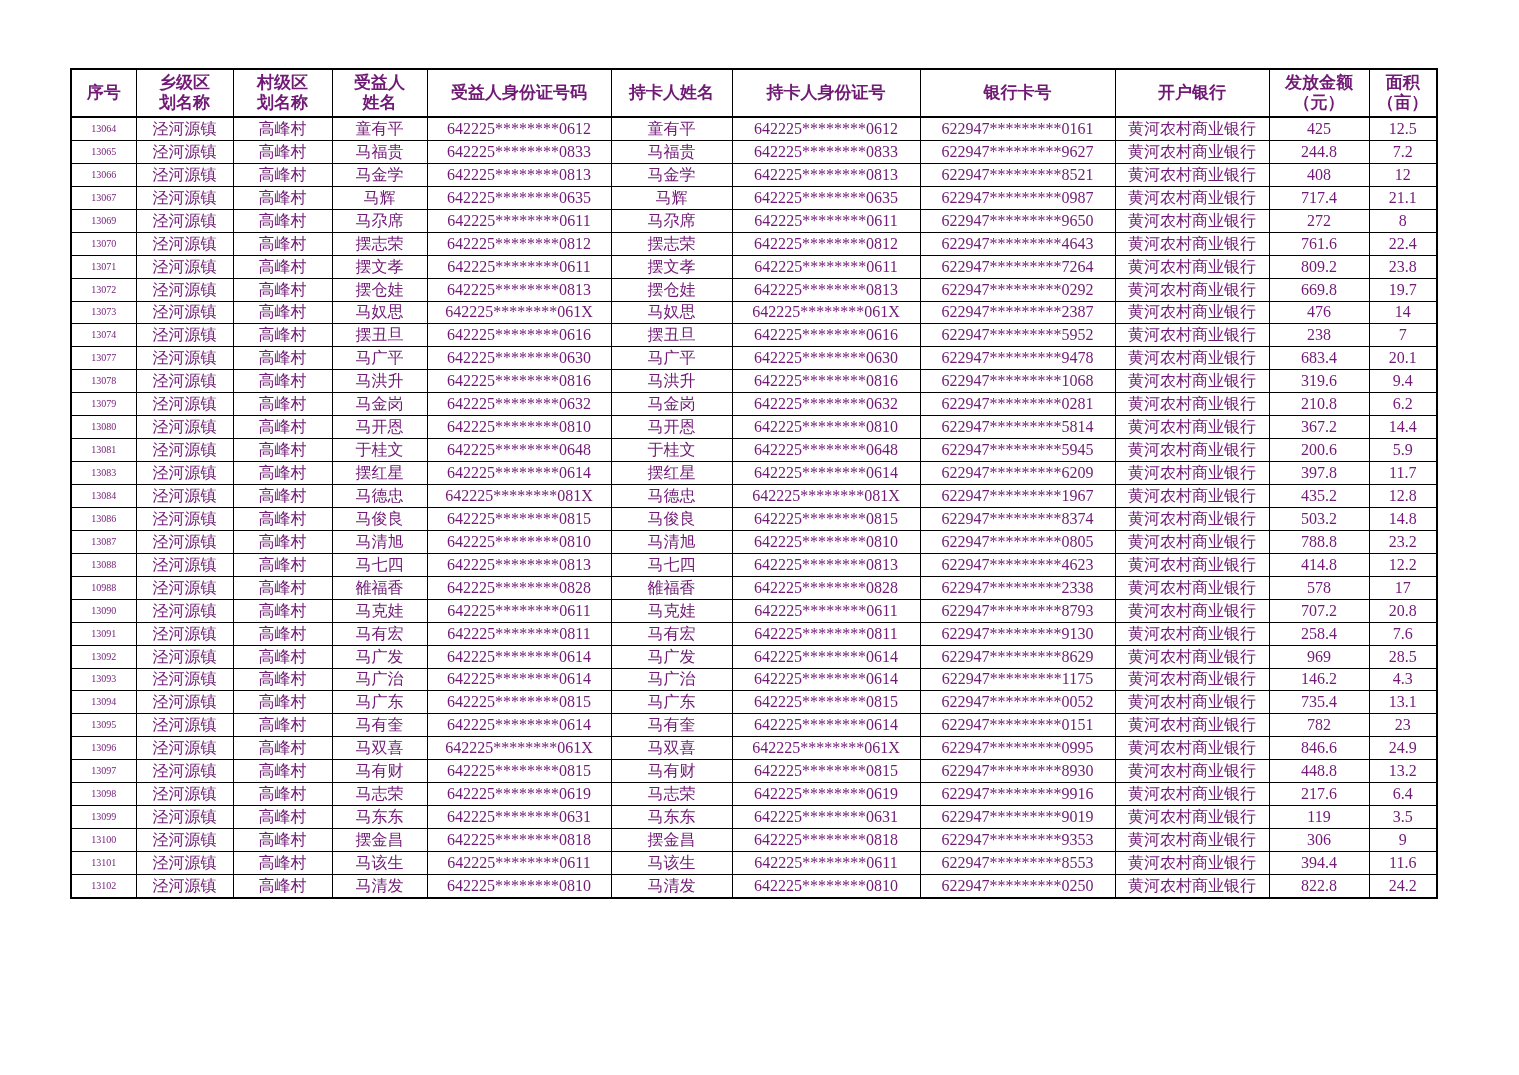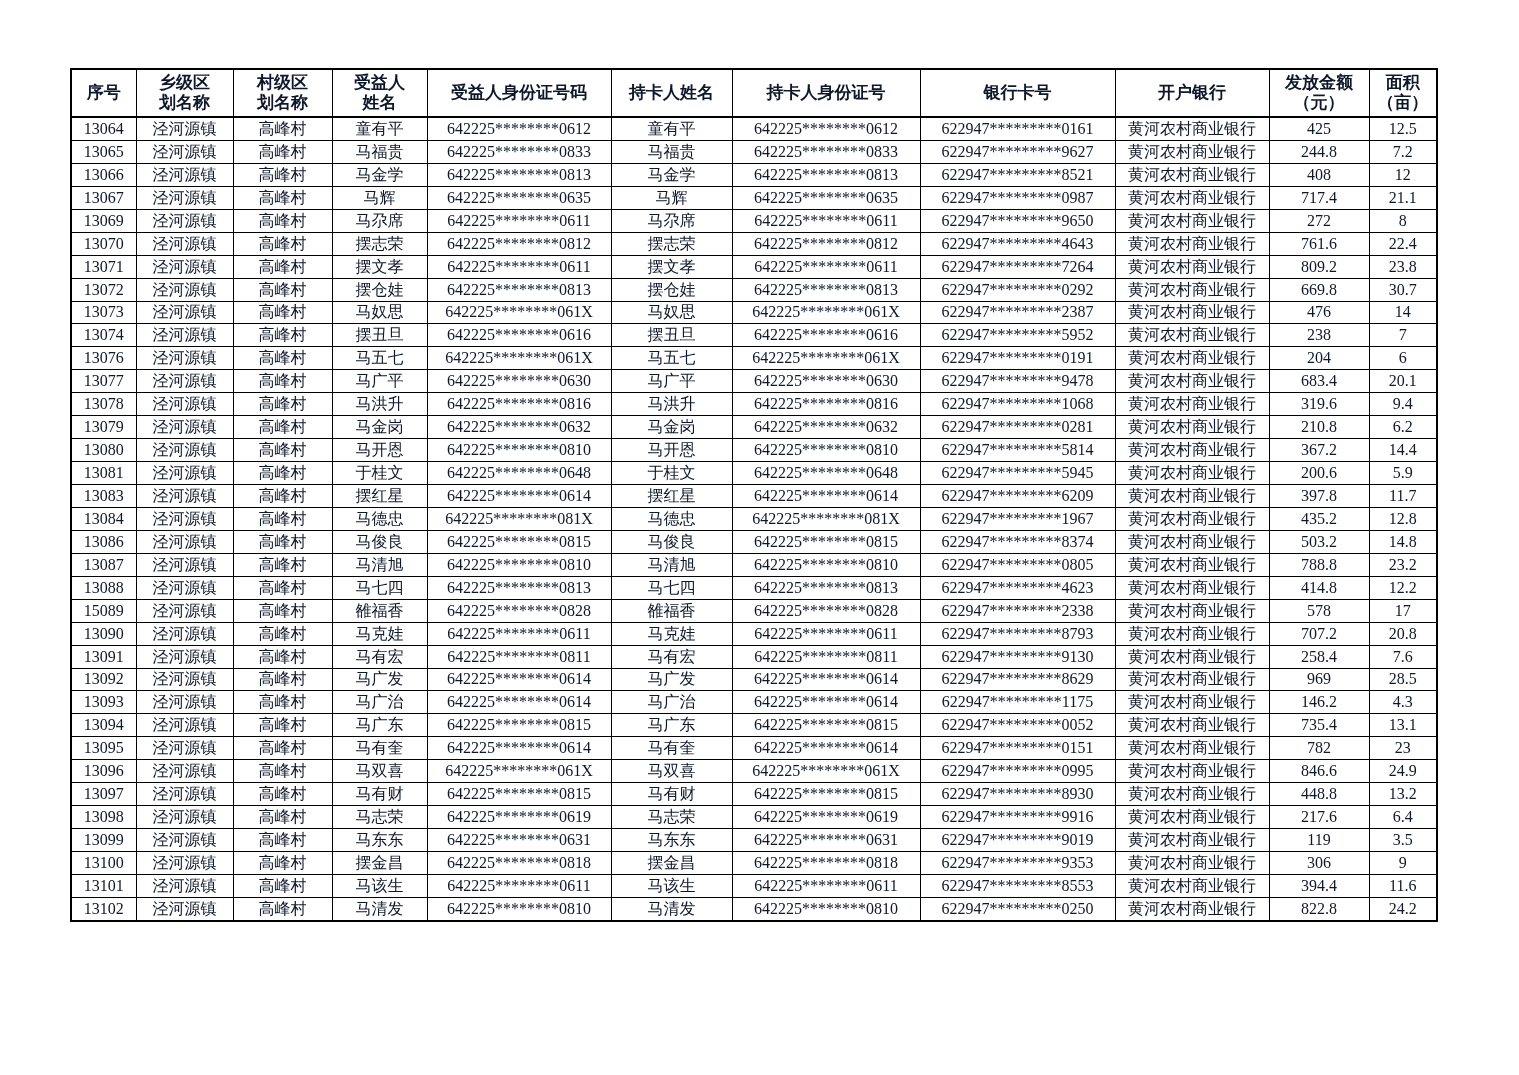--- a/index.html
+++ b/index.html
@@ -1,21 +1,21 @@
 <!DOCTYPE html>
 <html><head>
 <meta charset="utf-8">
 <style>
   html, body { margin: 0; padding: 0; background: #ffffff; }
   .page {
     position: relative;
     width: 1519px;
     height: 1075px;
     background: #ffffff;
-    color: #0f172a;
+    color: #701a75;
     font-family: "Liberation Serif", "DejaVu Serif", serif;
   }
   table.grid {
     position: absolute;
     left: 70px;
     top: 68px;
     width: 1366px;
     table-layout: fixed;
     border-collapse: collapse;
     border: 2px solid #000;
@@ -35,21 +35,21 @@
     line-height: 1.2;
     white-space: pre-line;
     border-bottom: 2px solid #000;
   }
   table.grid tbody td {
     height: 21.95px;
     font-size: 16px;
     line-height: 1;
     white-space: nowrap;
   }
-  table.grid tbody td.c-seq { font-size: 16px; }
+  table.grid tbody td.c-seq { font-size: 10px; }
   table.grid tbody td.c-amount, table.grid tbody td.c-area { font-size: 16px; }
 </style>
 </head>
 <body>
 
 <div class="page">
   <table class="grid">
     <colgroup>
       <col style="width:65px">
       <col style="width:97px">
@@ -179,21 +179,21 @@
           <td class="c-seq">13072</td>
           <td class="c-township">泾河源镇</td>
           <td class="c-village">高峰村</td>
           <td class="c-beneficiary-name">摆仓娃</td>
           <td class="c-beneficiary-id">642225********0813</td>
           <td class="c-cardholder-name">摆仓娃</td>
           <td class="c-cardholder-id">642225********0813</td>
           <td class="c-card-number">622947*********0292</td>
           <td class="c-bank">黄河农村商业银行</td>
           <td class="c-amount">669.8</td>
-          <td class="c-area">30.7</td>
+          <td class="c-area">19.7</td>
         </tr>
         <tr>
           <td class="c-seq">13073</td>
           <td class="c-township">泾河源镇</td>
           <td class="c-village">高峰村</td>
           <td class="c-beneficiary-name">马奴思</td>
           <td class="c-beneficiary-id">642225********061X</td>
           <td class="c-cardholder-name">马奴思</td>
           <td class="c-cardholder-id">642225********061X</td>
           <td class="c-card-number">622947*********2387</td>
@@ -208,33 +208,20 @@
           <td class="c-beneficiary-name">摆丑旦</td>
           <td class="c-beneficiary-id">642225********0616</td>
           <td class="c-cardholder-name">摆丑旦</td>
           <td class="c-cardholder-id">642225********0616</td>
           <td class="c-card-number">622947*********5952</td>
           <td class="c-bank">黄河农村商业银行</td>
           <td class="c-amount">238</td>
           <td class="c-area">7</td>
         </tr>
         <tr>
-          <td class="c-seq">13076</td>
-          <td class="c-township">泾河源镇</td>
-          <td class="c-village">高峰村</td>
-          <td class="c-beneficiary-name">马五七</td>
-          <td class="c-beneficiary-id">642225********061X</td>
-          <td class="c-cardholder-name">马五七</td>
-          <td class="c-cardholder-id">642225********061X</td>
-          <td class="c-card-number">622947*********0191</td>
-          <td class="c-bank">黄河农村商业银行</td>
-          <td class="c-amount">204</td>
-          <td class="c-area">6</td>
-        </tr>
-        <tr>
           <td class="c-seq">13077</td>
           <td class="c-township">泾河源镇</td>
           <td class="c-village">高峰村</td>
           <td class="c-beneficiary-name">马广平</td>
           <td class="c-beneficiary-id">642225********0630</td>
           <td class="c-cardholder-name">马广平</td>
           <td class="c-cardholder-id">642225********0630</td>
           <td class="c-card-number">622947*********9478</td>
           <td class="c-bank">黄河农村商业银行</td>
           <td class="c-amount">683.4</td>
@@ -351,21 +338,21 @@
           <td class="c-beneficiary-name">马七四</td>
           <td class="c-beneficiary-id">642225********0813</td>
           <td class="c-cardholder-name">马七四</td>
           <td class="c-cardholder-id">642225********0813</td>
           <td class="c-card-number">622947*********4623</td>
           <td class="c-bank">黄河农村商业银行</td>
           <td class="c-amount">414.8</td>
           <td class="c-area">12.2</td>
         </tr>
         <tr>
-          <td class="c-seq">15089</td>
+          <td class="c-seq">10988</td>
           <td class="c-township">泾河源镇</td>
           <td class="c-village">高峰村</td>
           <td class="c-beneficiary-name">雒福香</td>
           <td class="c-beneficiary-id">642225********0828</td>
           <td class="c-cardholder-name">雒福香</td>
           <td class="c-cardholder-id">642225********0828</td>
           <td class="c-card-number">622947*********2338</td>
           <td class="c-bank">黄河农村商业银行</td>
           <td class="c-amount">578</td>
           <td class="c-area">17</td>

